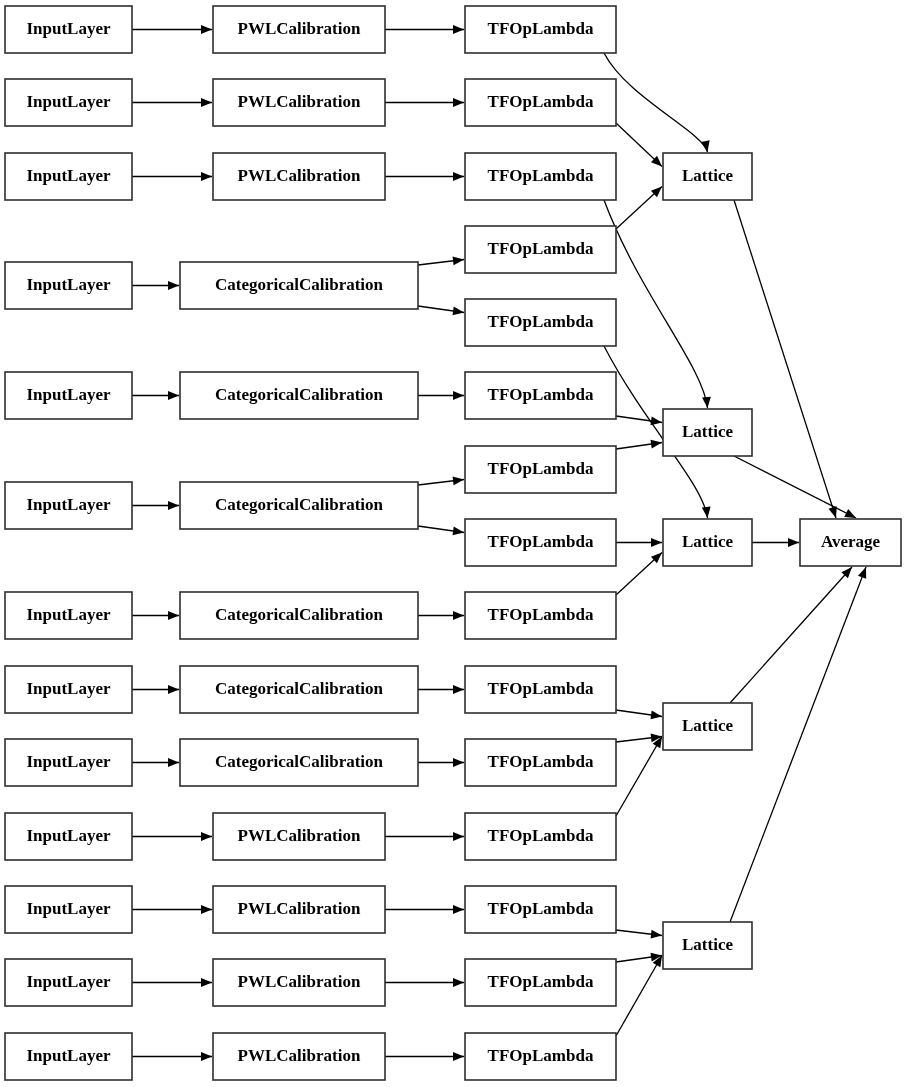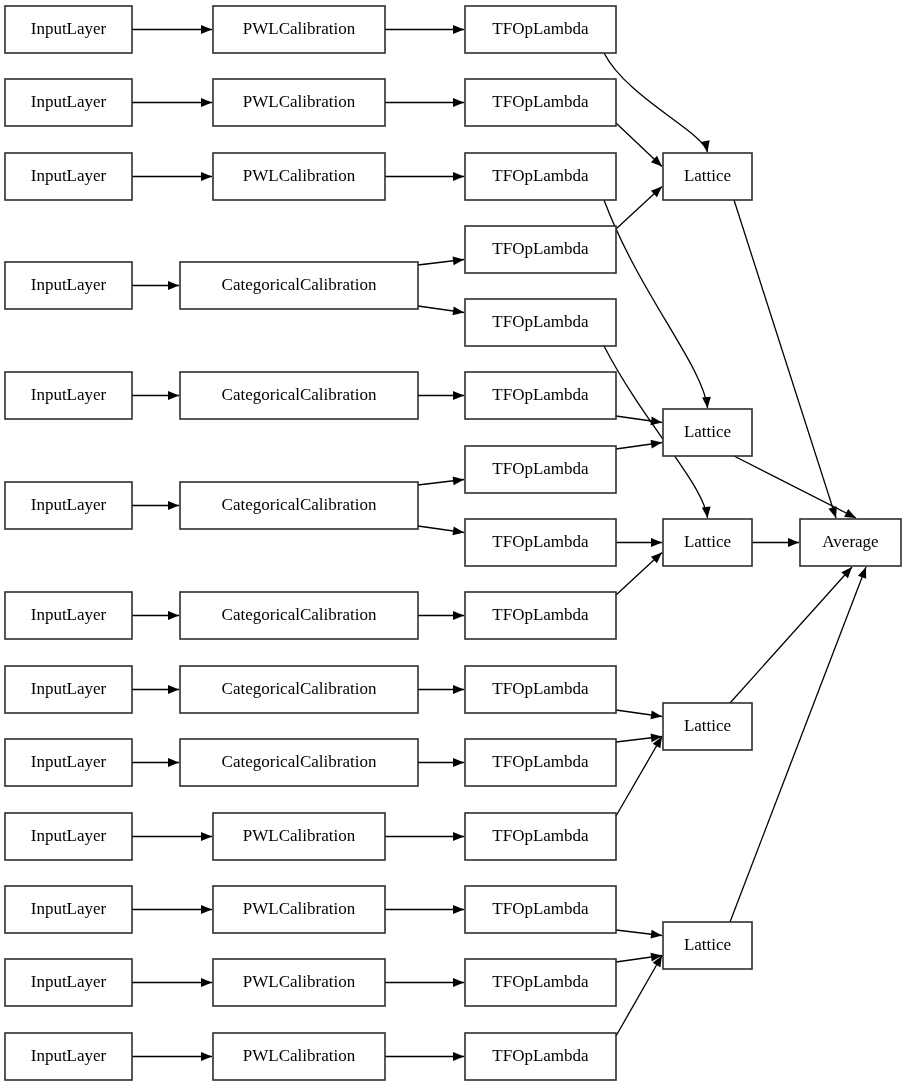--- a/index.html
+++ b/index.html
@@ -7,20 +7,21 @@
     padding: 0;
     background: #ffffff;
   }
   #graph-root {
     position: relative;
     width: 905px;
     height: 1087px;
     background: #ffffff;
     font-family: "Liberation Serif", "DejaVu Serif", serif;
     overflow: hidden;
+    font-weight: bold;
   }
   svg.graph-canvas {
     position: absolute;
     top: 0;
     left: 0;
     width: 905px;
     height: 1087px;
   }
   .node-rect {
     fill: #ffffff;

